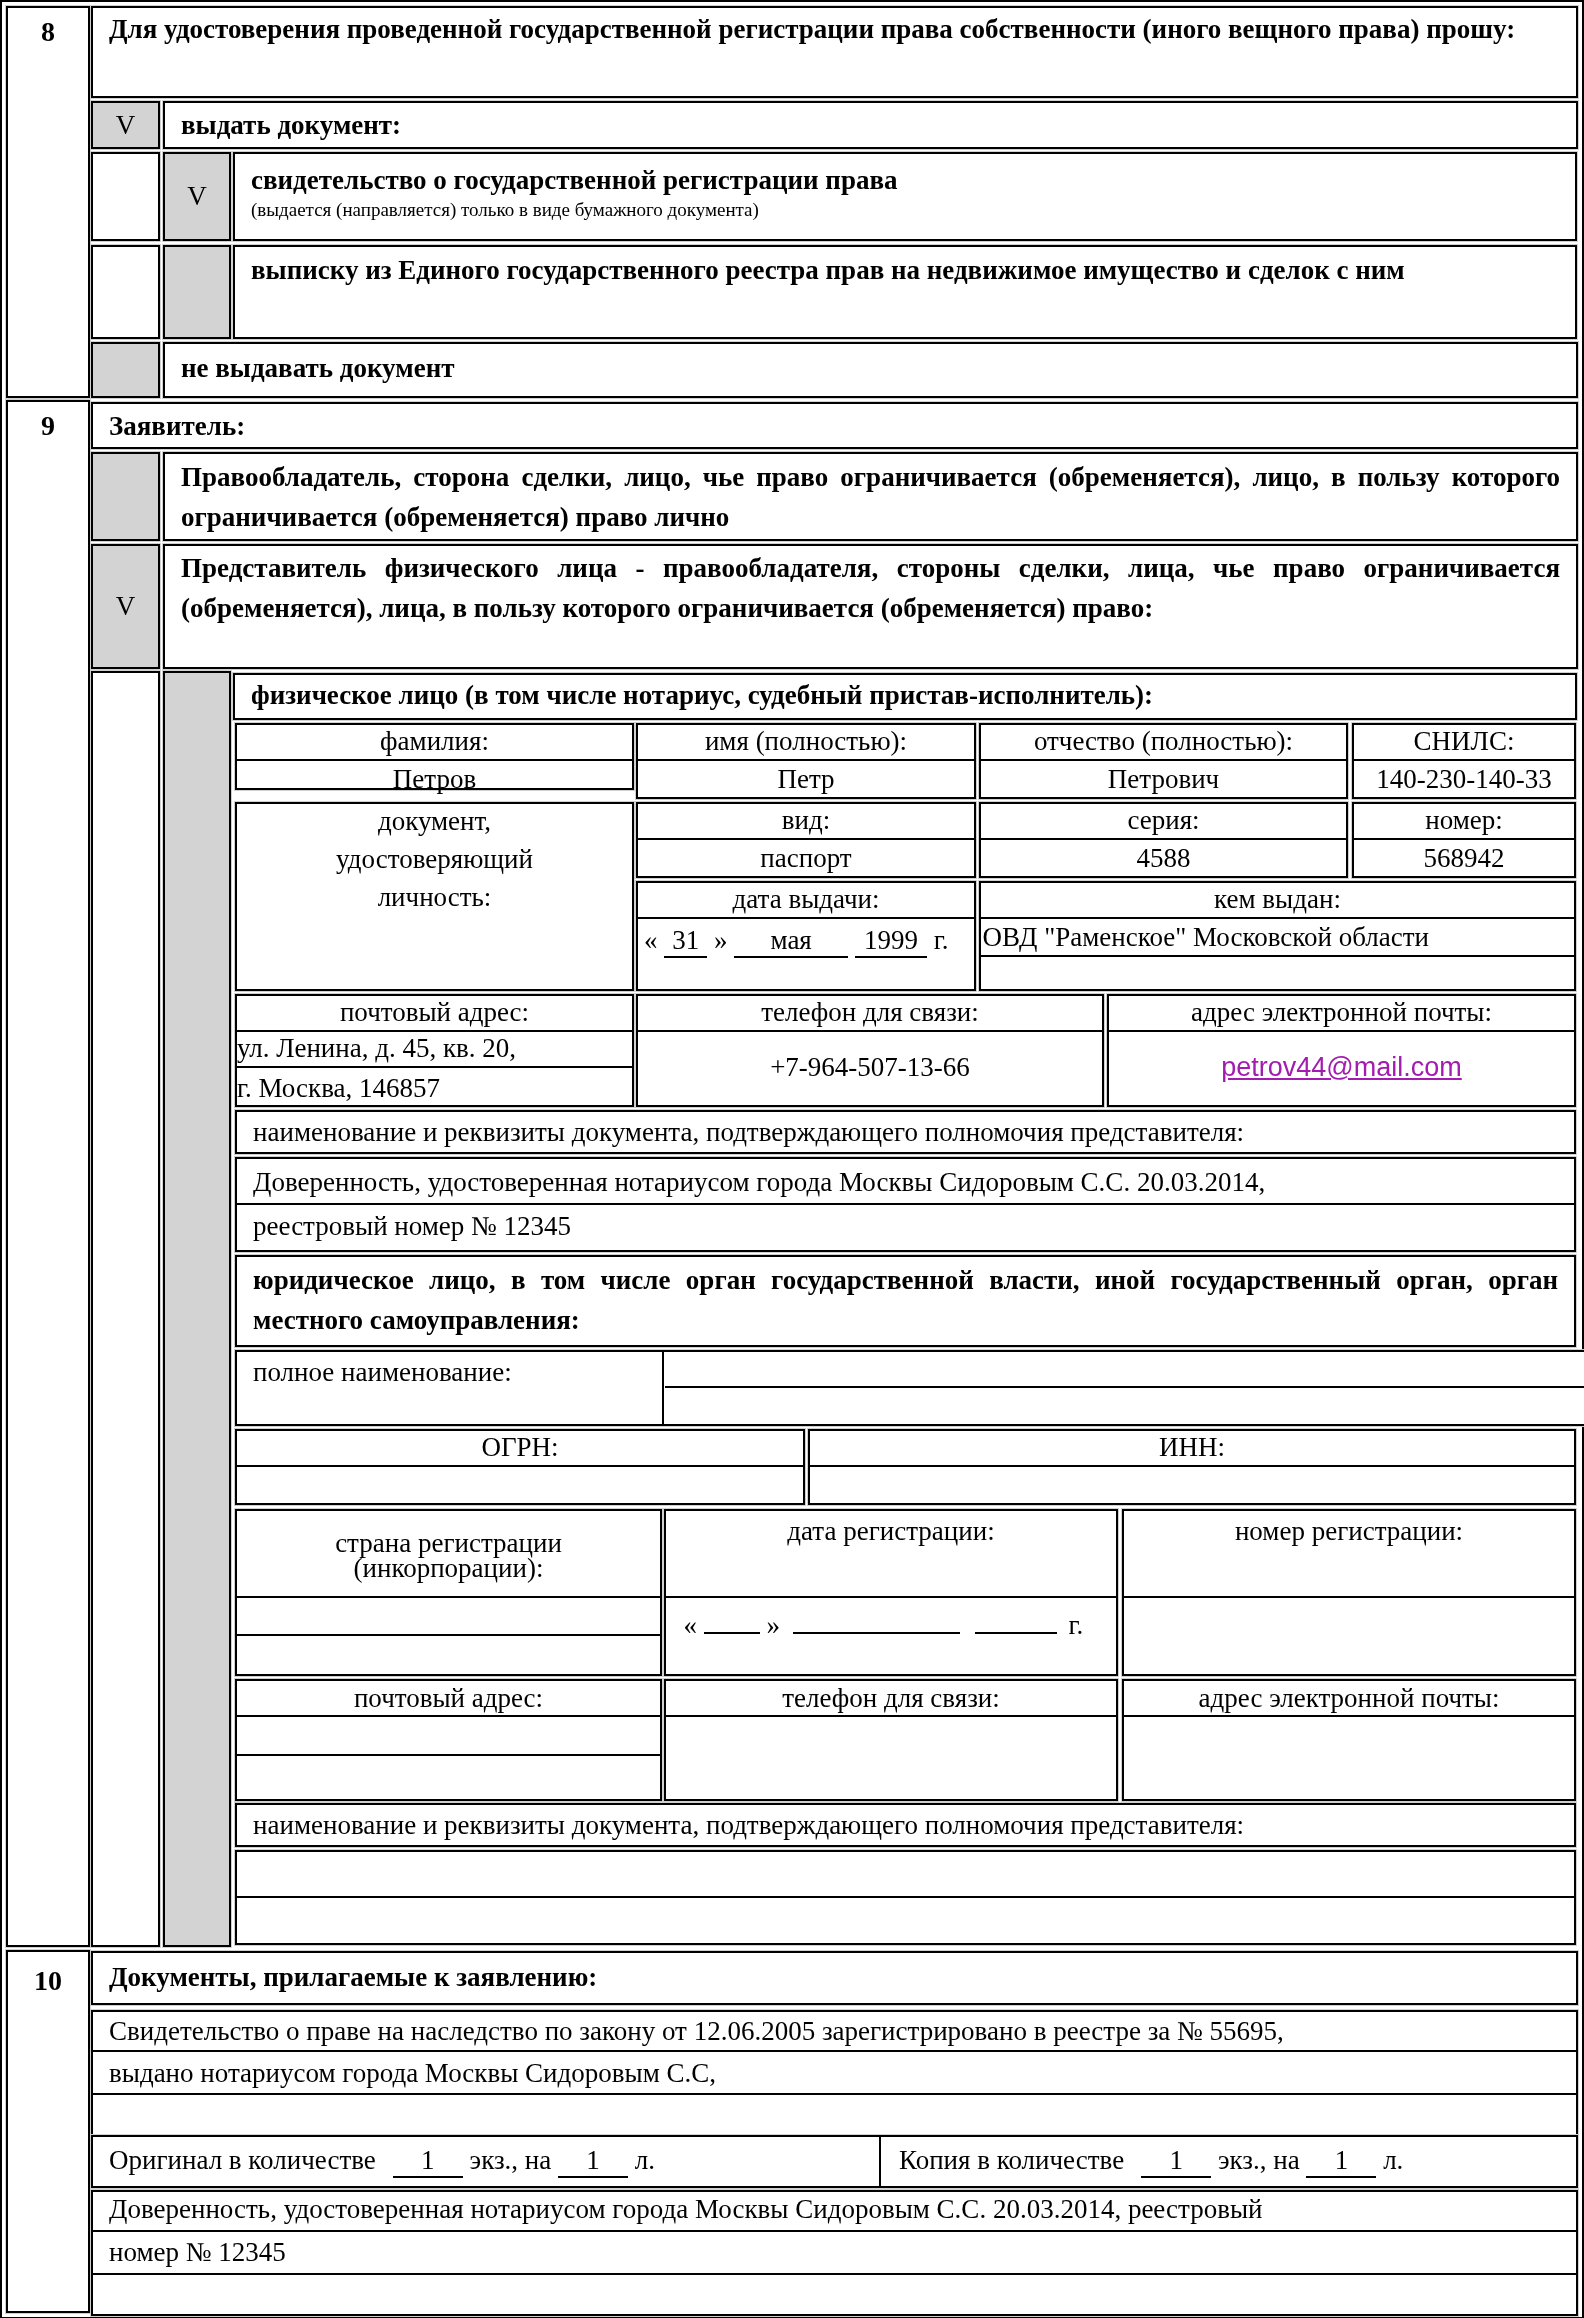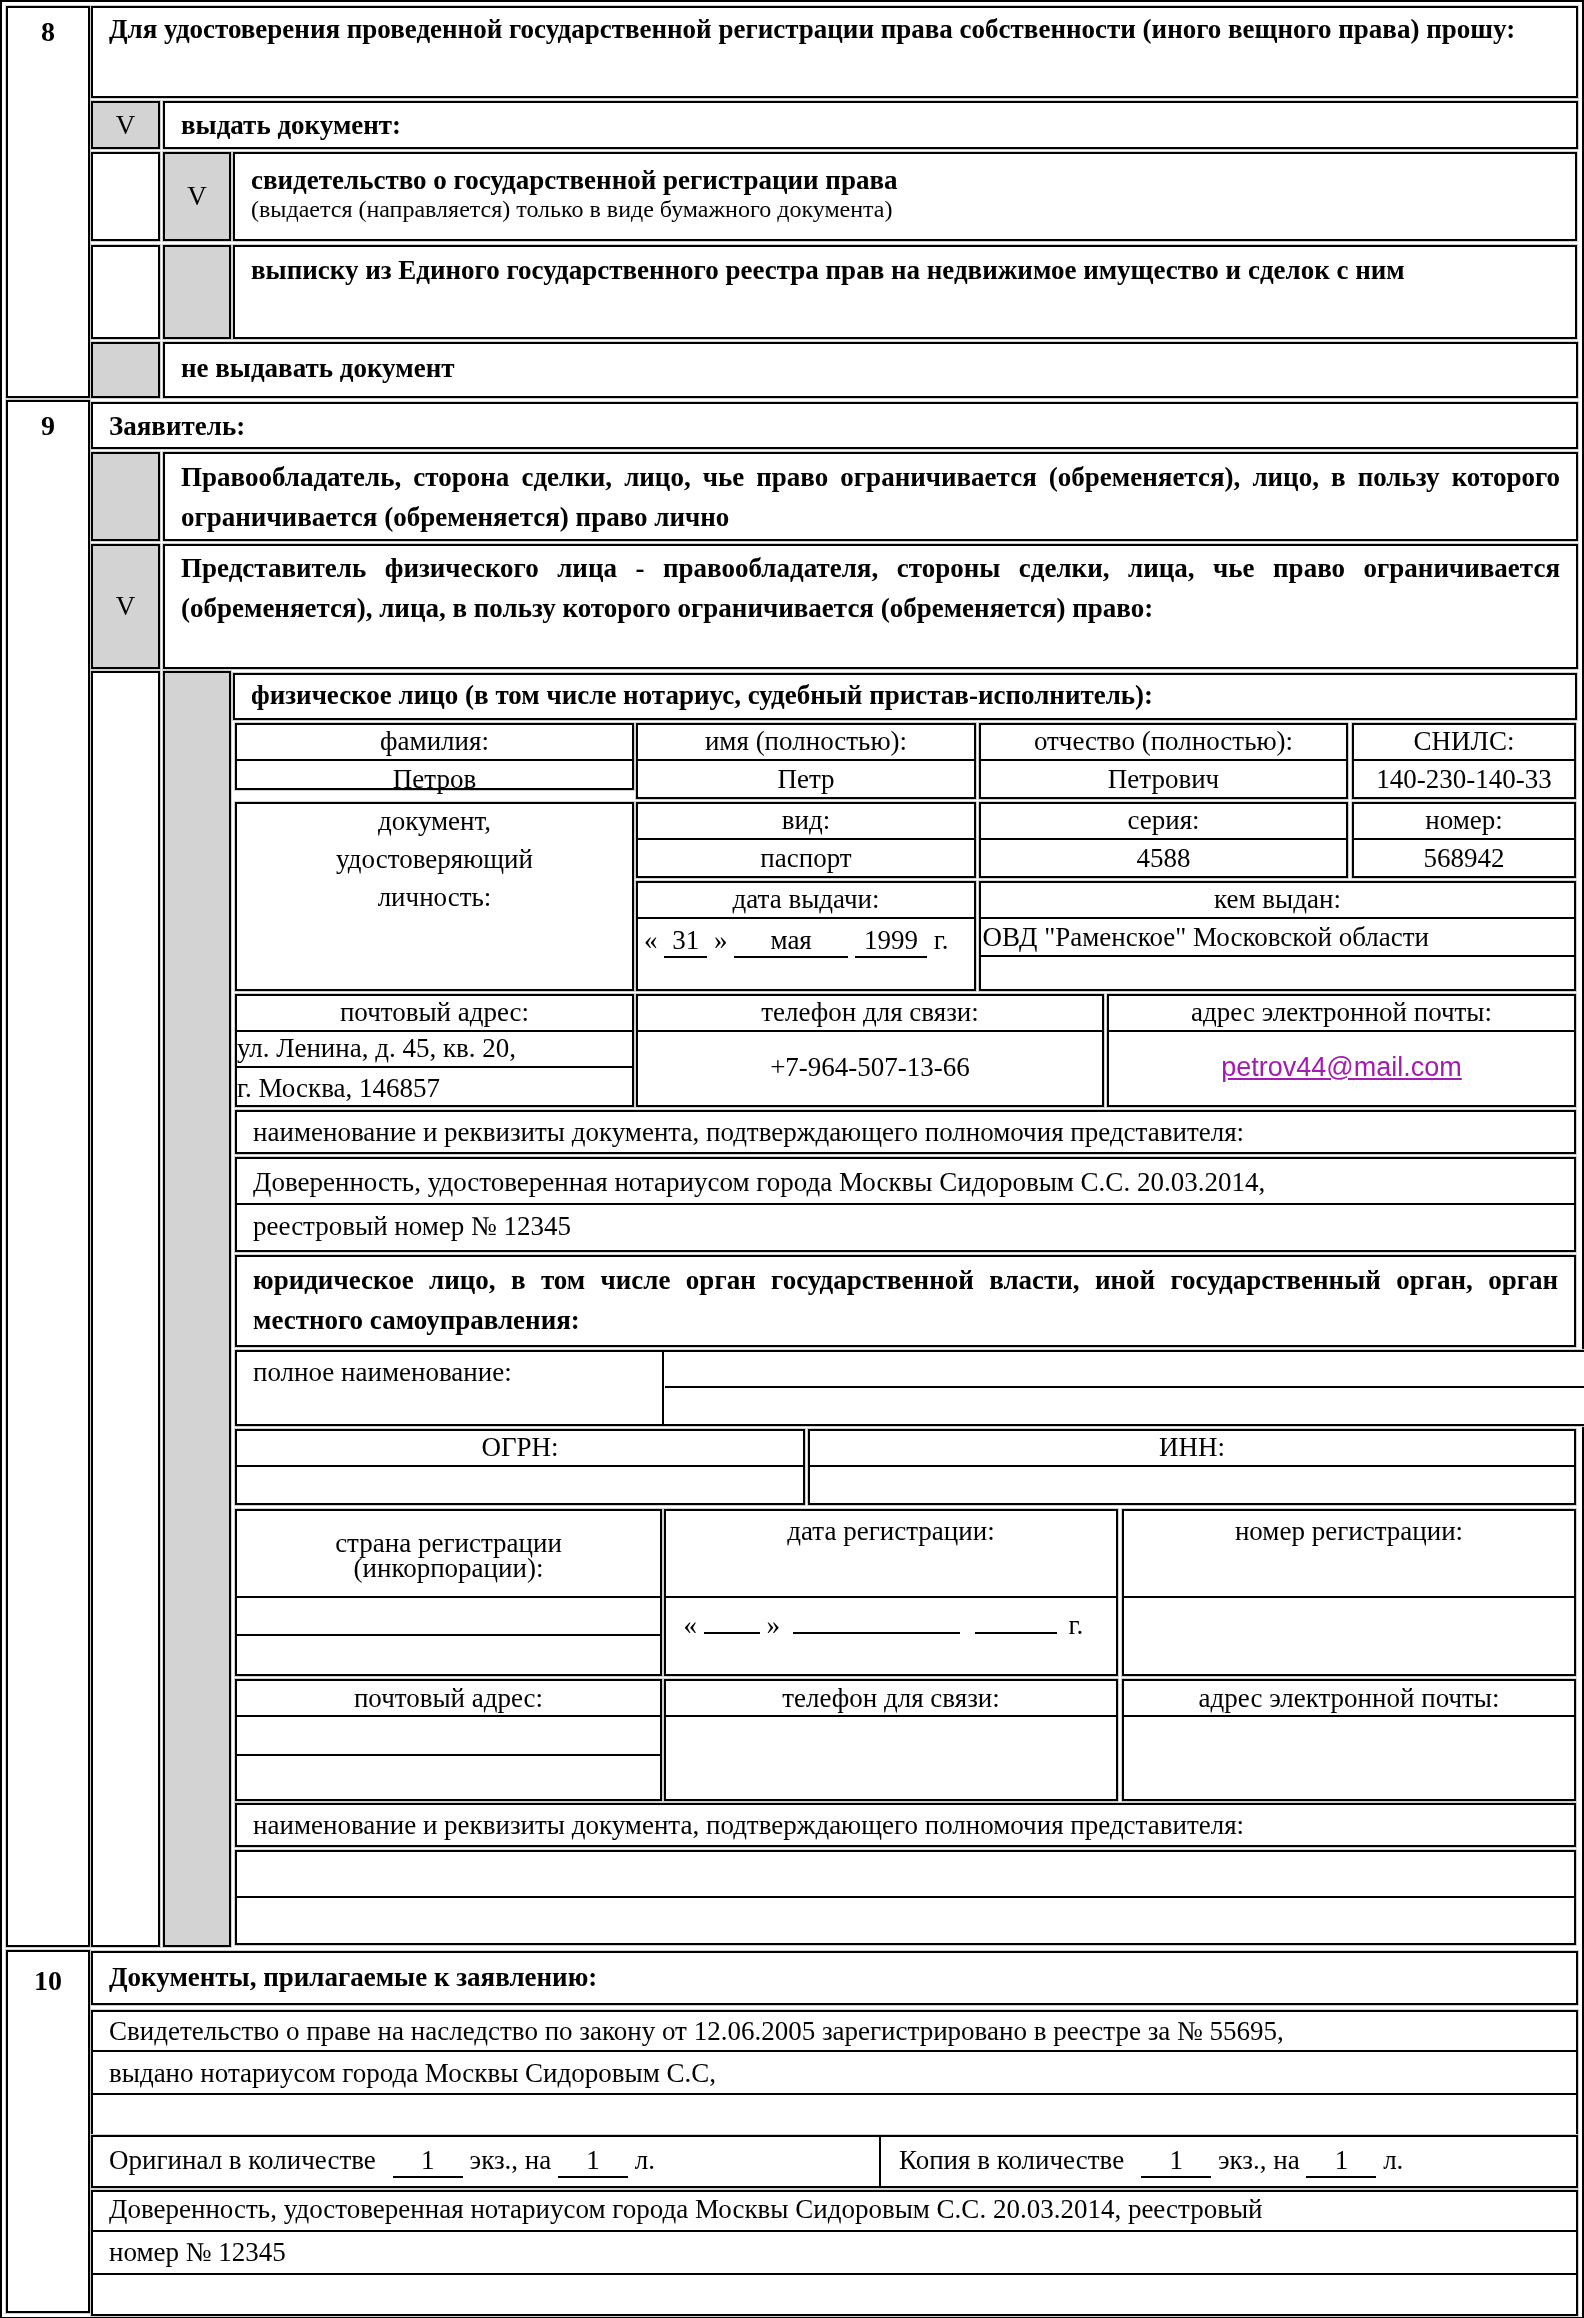--- a/index.html
+++ b/index.html
@@ -8,21 +8,21 @@
   .outer { position:absolute; border:2.9px solid #000; box-sizing:border-box; }
   .c { position:absolute; box-sizing:border-box; border:2.9px solid #000;
        outline:1.5px solid #d0d0d0; background:#fff; }
   .g { background:#d3d3d3; }
   .t { position:absolute; font-size:27px; line-height:40px; white-space:nowrap; }
   .b { font-weight:bold; }
   .ctr { text-align:center; left:0; right:0; }
   .hl { border-bottom:2.9px solid #000; position:absolute; left:0; right:0; }
   .num { font-weight:bold; font-size:28px; text-align:center; left:0; right:0; top:4.4px; }
   .just { white-space:normal; text-align:justify; text-align-last:left; }
-  .small { font-size:24px; }
+  .small { font-size:19px; }
   .ul { display:inline-block; border-bottom:2.9px solid #000; text-align:center; line-height:32px; }
   .link { font-family:"Liberation Sans","DejaVu Sans",sans-serif; color:#a21caf; text-decoration:underline; font-size:27px; }
   .vline { position:absolute; top:0; bottom:0; border-left:2.9px solid #000; }
 </style>
 </head>
 <body>
 
 <div class="outer" style="left:0;top:0;width:1584px;height:2319px;"></div>
 
 <div class="c" style="left:5.9px;top:5.9px;width:84px;height:392px;">

